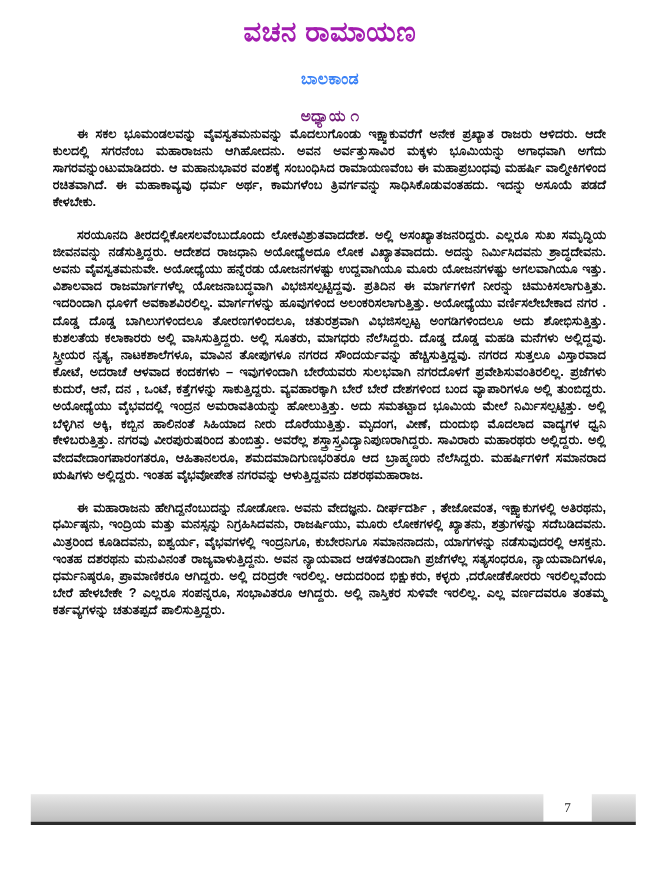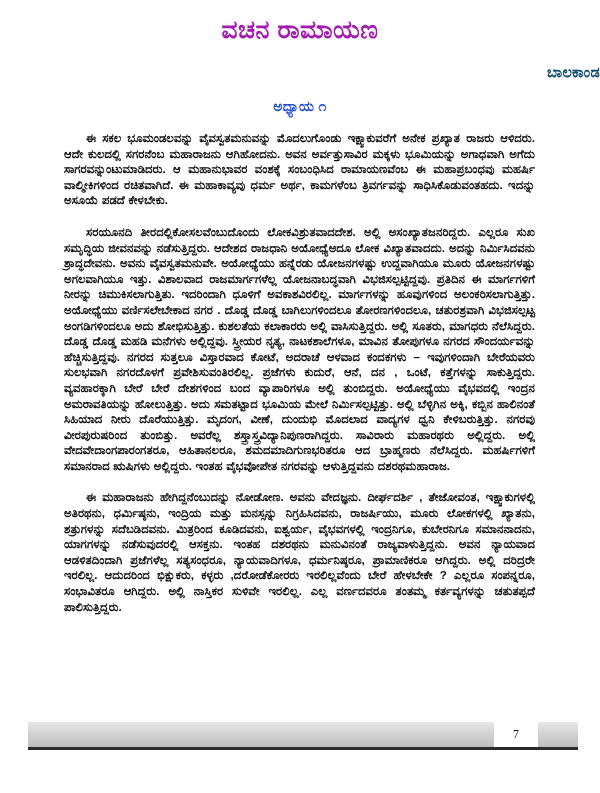--- a/index.html
+++ b/index.html
@@ -34,45 +34,44 @@
     font-weight: 700;
     letter-spacing: 0.5px;
     line-height: 1.25;
     color: #a21caf;
     margin: 0;
     padding: 0 20px;
   }
   .kanda-title {
     font-size: 14.5px;
     font-weight: 700;
-    color: #0c4a6e;
+    color: #3b82f6;
     margin: 0;
     padding-top: 19px;
     letter-spacing: 0.3px;
-    text-align: right;
   }
   .chapter-title {
     font-size: 14px;
     font-weight: 700;
-    color: #1d4ed8;
+    color: #701a75;
     margin: 0;
     padding-top: 17px;
     letter-spacing: 0.3px;
   }
 
   
   .body-wrap {
     position: absolute;
     left: 48px;
     right: 49px;
     top: 114px;
     bottom: 92px;
   }
   p.para {
-    margin: 16px;
+    margin: 0;
     font-size: 11.6px;
     font-weight: 700;
     line-height: 15.6px;
     text-align: justify;
     text-justify: inter-word;
     color: #0a0a0a;
     text-indent: 22px;
     word-spacing: 0.4px;
     letter-spacing: 0.05px;
   }

